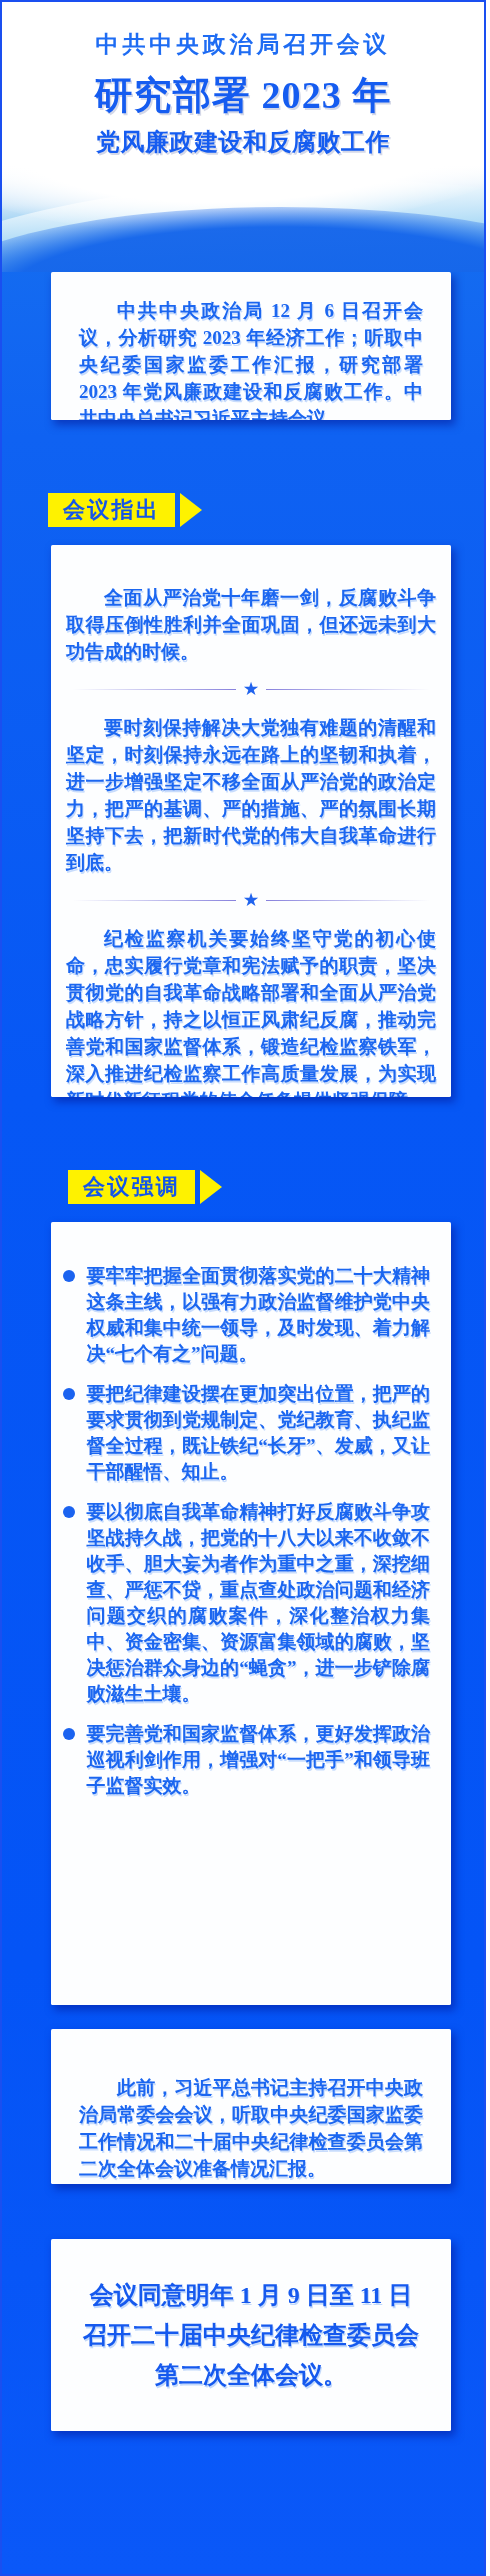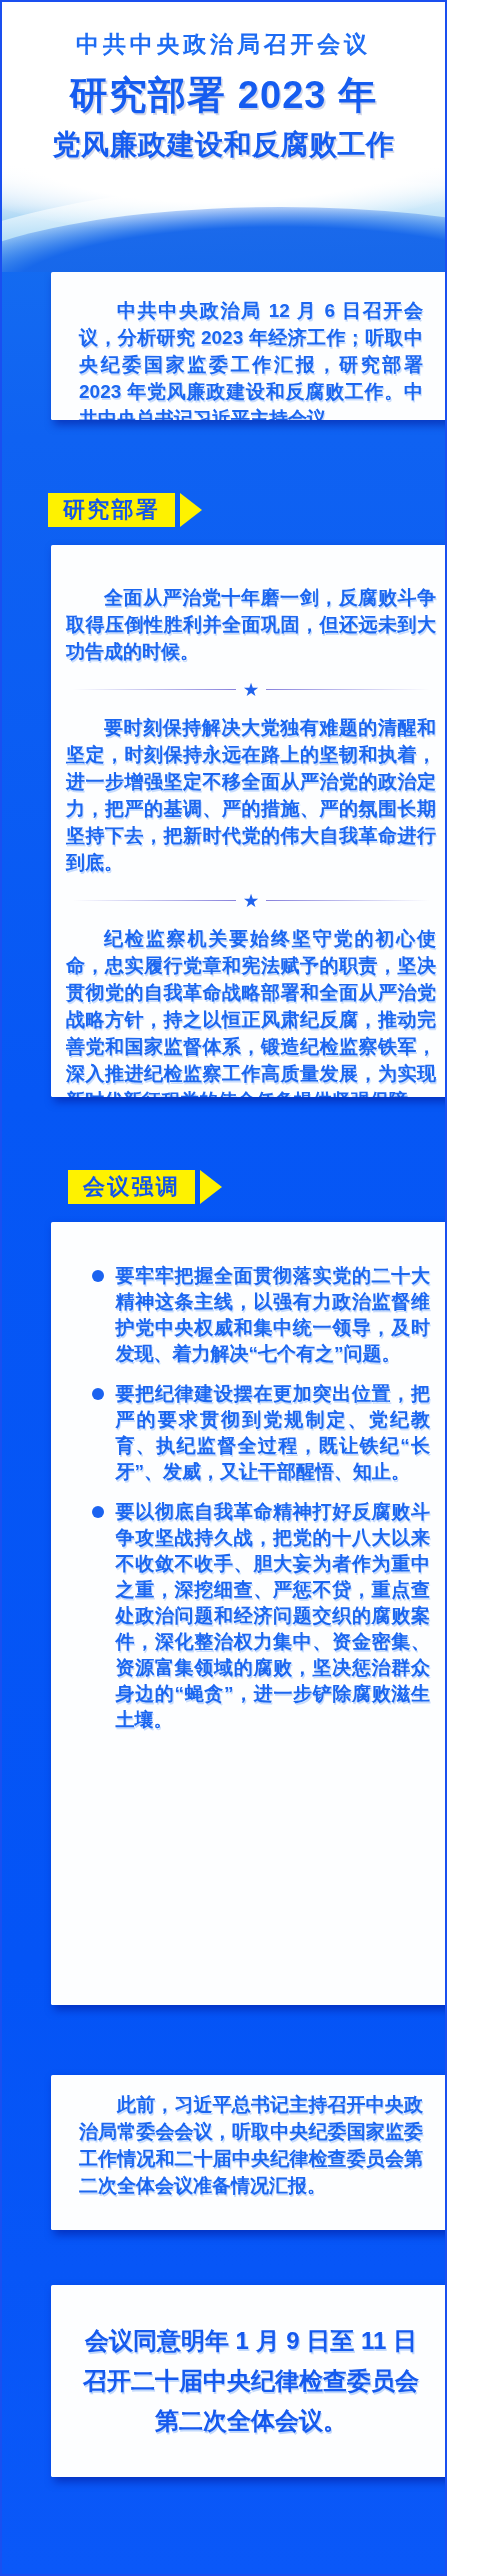--- a/index.html
+++ b/index.html
@@ -1,23 +1,23 @@
 <!DOCTYPE html>
 <html style="font-size:8.7px"><head>
 <meta charset="utf-8">
 <style>
   html,body{margin:0;padding:0;background:#ffffff;}
   .page{
-    width:447px;height:2576px;
+    width:486px;height:2576px;
     box-sizing:border-box;
     border:2.7px solid #1a4ff0;
     position:relative;
     overflow:hidden;
     background:linear-gradient(180deg,#1b78ee 0px,#0f62f2 436px,#0657f5 1091px,#0454f6 1963px,#0a58f8 2571px);
-    font-family:Liberation Sans, sans-serif;
+    font-family:Liberation Serif, serif;
   }
   
   .header{
     background:#ffffff;
     height:164px;
     text-align:center;
     overflow:hidden;
   }
   .title-line1{
     margin-top:27px;
@@ -29,21 +29,21 @@
   .title-line2{
     margin-top:9.8px;
     font-size:38px;
     font-weight:900;
     letter-spacing:1.1px;
     color:#155cf0;
     text-shadow:1.6px 2.2px 0 rgba(18,40,130,0.18);
   }
   .title-line3{
     margin-top:5.5px;
-    font-size:28px;
+    font-size:24px;
     font-weight:900;
     letter-spacing:0.5px;
     color:#155cf0;
     text-shadow:1.6px 2.2px 0 rgba(18,40,130,0.18);
   }
   
   .waves{
     height:106px;
     position:relative;
     overflow:hidden;
@@ -111,33 +111,33 @@
     border-left:22px solid #fef200;
     margin-left:4.9px;
   }
   
   .card-section1{margin-top:18px;height:552px;padding:39px 15px 0;}
   .star-divider{display:flex;align-items:center;margin:14px 6.5px;}
   .star-divider .line{flex:1;height:1.1px;}
   .star-divider .line.left{background:linear-gradient(90deg,rgba(115,108,215,0) 0%,rgba(115,108,215,0.85) 100%);}
   .star-divider .line.right{background:linear-gradient(90deg,rgba(115,108,215,0.85) 0%,rgba(115,108,215,0) 100%);}
   .star-glyph{color:#2063ee;font-size:18.5px;line-height:21px;margin:0 6.5px;}
-  .card-section2{margin-top:18px;height:783px;padding:41px 21px 0 41px;}
+  .card-section2{margin-top:18px;height:783px;padding:41px 21px 0 12px;}
   .bullets{list-style:none;margin:0;padding:0;}
   .bullet{display:flex;margin-bottom:14px;}
   .bullet-dot{
     flex:0 0 auto;width:12px;height:12px;border-radius:50%;
     background:#1b63f0;margin:7px 11.5px 0 0;
   }
   .bullet-text{
     font-size:19px;line-height:26px;font-weight:700;color:#1b66f0;
     text-align:justify;margin:0;
     text-shadow:1.1px 1.6px 0.5px rgba(135,180,248,0.45);
   }
-  .card-followup{margin-top:70px;height:155px;padding:16px 28px 0;}
+  .card-followup{margin-top:24px;height:155px;padding:45px 28px 0;}
   .card-announce{margin-top:55px;height:192px;padding:36px 30.5px 0;}
   .announce-text{
     margin:0;
     font-size:24px;
     line-height:40px;
     font-weight:900;
     color:#1559ee;
     text-align:center;
     text-shadow:1.1px 1.6px 0.5px rgba(135,180,248,0.5);
   }
@@ -157,21 +157,21 @@
     <div class="wave-band"></div>
     <div class="wave-crest"></div>
     <div class="wave-deep"></div>
   </div>
 
   <div class="card card-intro">
     <p class="body-text">中共中央政治局 12 月 6 日召开会议，分析研究 2023 年经济工作；听取中央纪委国家监委工作汇报，研究部署 2023 年党风廉政建设和反腐败工作。中共中央总书记习近平主持会议。</p>
   </div>
 
   <div class="badge-row first">
-    <div class="badge">研究部署</div>
+    <div class="badge">会议指出</div>
     <div class="badge-arrow"></div>
   </div>
 
   <div class="card card-section1">
     <p class="body-text">全面从严治党十年磨一剑，反腐败斗争取得压倒性胜利并全面巩固，但还远未到大功告成的时候。</p>
     <div class="star-divider">
       <div class="line left"></div>
       <div class="star-glyph">★</div>
       <div class="line right"></div>
     </div>
@@ -196,20 +196,24 @@
         <p class="bullet-text">要牢牢把握全面贯彻落实党的二十大精神这条主线，以强有力政治监督维护党中央权威和集中统一领导，及时发现、着力解决“七个有之”问题。</p>
       </li>
       <li class="bullet">
         <span class="bullet-dot"></span>
         <p class="bullet-text">要把纪律建设摆在更加突出位置，把严的要求贯彻到党规制定、党纪教育、执纪监督全过程，既让铁纪“长牙”、发威，又让干部醒悟、知止。</p>
       </li>
       <li class="bullet">
         <span class="bullet-dot"></span>
         <p class="bullet-text">要以彻底自我革命精神打好反腐败斗争攻坚战持久战，把党的十八大以来不收敛不收手、胆大妄为者作为重中之重，深挖细查、严惩不贷，重点查处政治问题和经济问题交织的腐败案件，深化整治权力集中、资金密集、资源富集领域的腐败，坚决惩治群众身边的“蝇贪”，进一步铲除腐败滋生土壤。</p>
       </li>
+      <li class="bullet">
+        <span class="bullet-dot"></span>
+        <p class="bullet-text">要完善党和国家监督体系，更好发挥政治巡视利剑作用，增强对“一把手”和领导班子监督实效。</p>
+      </li>
     </ul>
   </div>
 
   <div class="card card-followup">
     <p class="body-text">此前，习近平总书记主持召开中央政治局常委会会议，听取中央纪委国家监委工作情况和二十届中央纪律检查委员会第二次全体会议准备情况汇报。</p>
   </div>
 
   <div class="card card-announce">
     <p class="announce-text">会议同意明年 1 月 9 日至 11 日召开二十届中央纪律检查委员会第二次全体会议。</p>
   </div>

